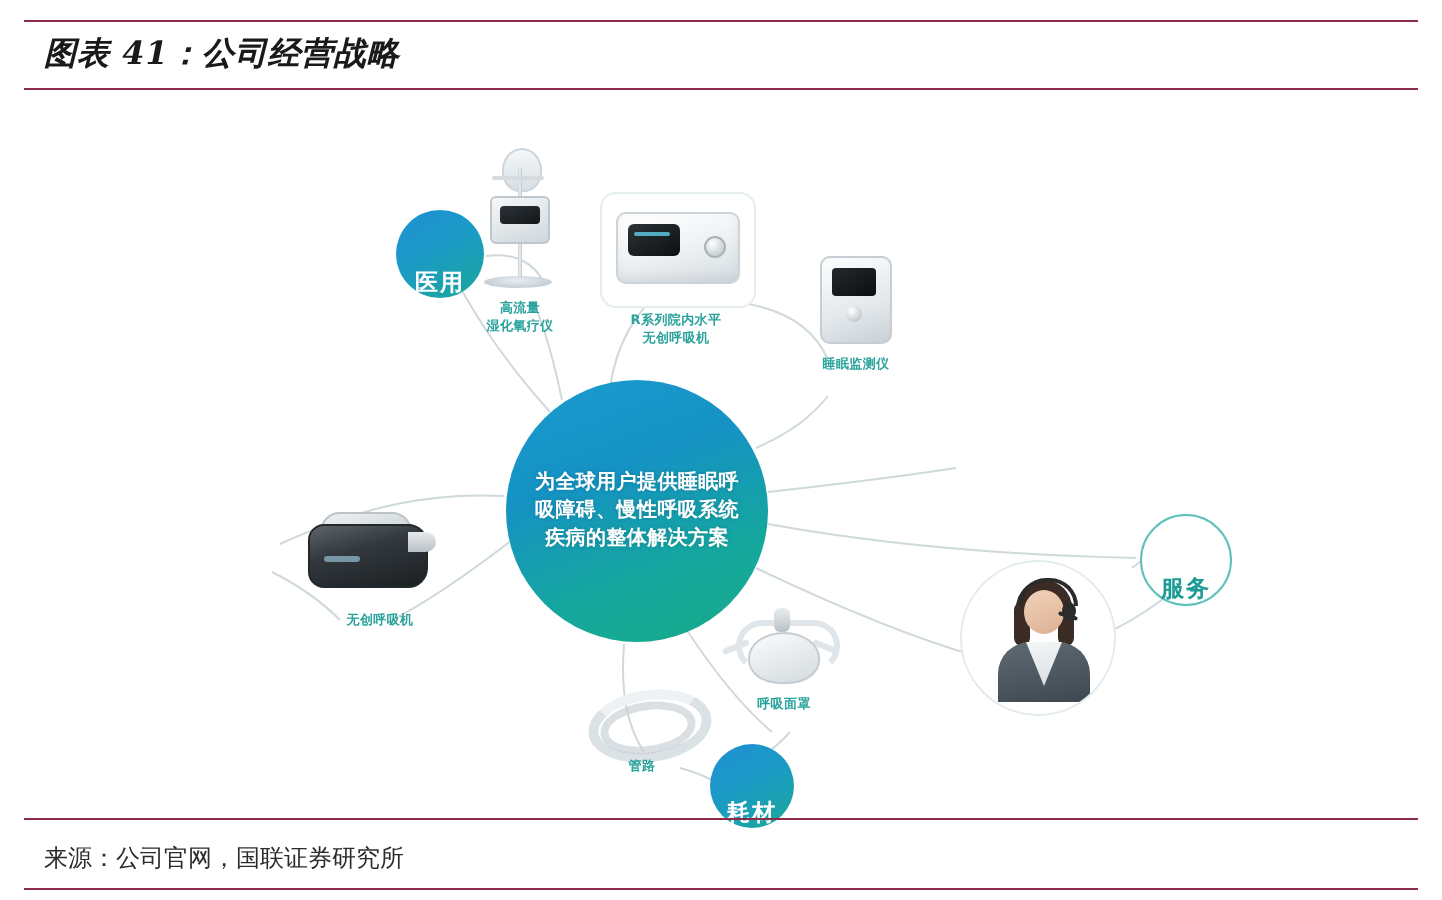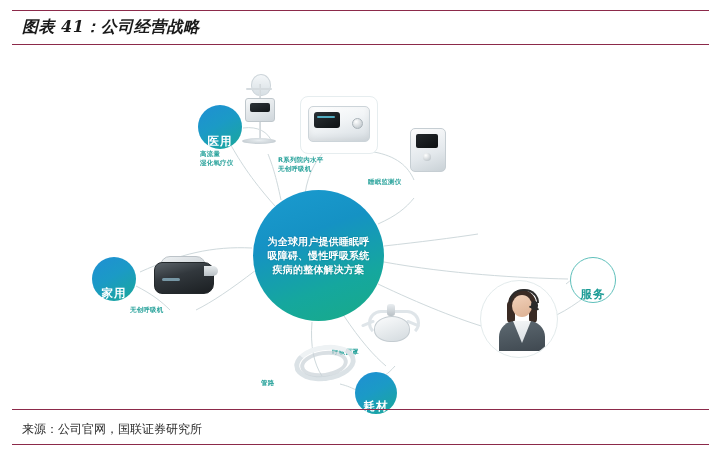--- a/index.html
+++ b/index.html
@@ -80,21 +80,21 @@
   #cat-service{left:570px;top:209px;width:44px;height:44px;}
 
   
   .node{position:absolute;}
   .bubble{
     position:absolute;border-radius:50%;
     border:1px solid #dfe9ea;background:#ffffff;
     overflow:hidden;
   }
   .plabel{
-    position:absolute;
+    position:absolute;text-align:center;
     font-family:"DejaVu Sans","Liberation Sans",sans-serif;
     font-size:6.5px;line-height:9px;color:#2aa39c;
     white-space:pre-line;width:120px;font-weight:bold;
     letter-spacing:.2px;
   }
 
   
   .ph{position:absolute;}
 
   
@@ -207,23 +207,20 @@
         <path d="M256,222 C230,242 212,254 196,262"></path>
       </g>
     </svg>
 
     <div id="hub" class="hub">
       <div class="hub-text">为全球用户提供睡眠呼吸障碍、慢性呼吸系统疾病的整体解决方案</div>
     </div>
 
     <div id="cat-medical" class="cat">
       <span>医用</span>
-    </div>
-    <div id="cat-home" class="cat">
-      <span>家用</span>
     </div>
     <div id="cat-service" class="cat hollow">
       <span>服务</span>
     </div>
     <div id="cat-consumable" class="cat">
       <span>耗材</span>
     </div>
 
     <div class="node" style="left:228px;top:26px;width:64px;height:110px;position:absolute;">
       <div class="ph" id="ph-hfnc" style="left:0;top:0;width:62px;height:72px;">

